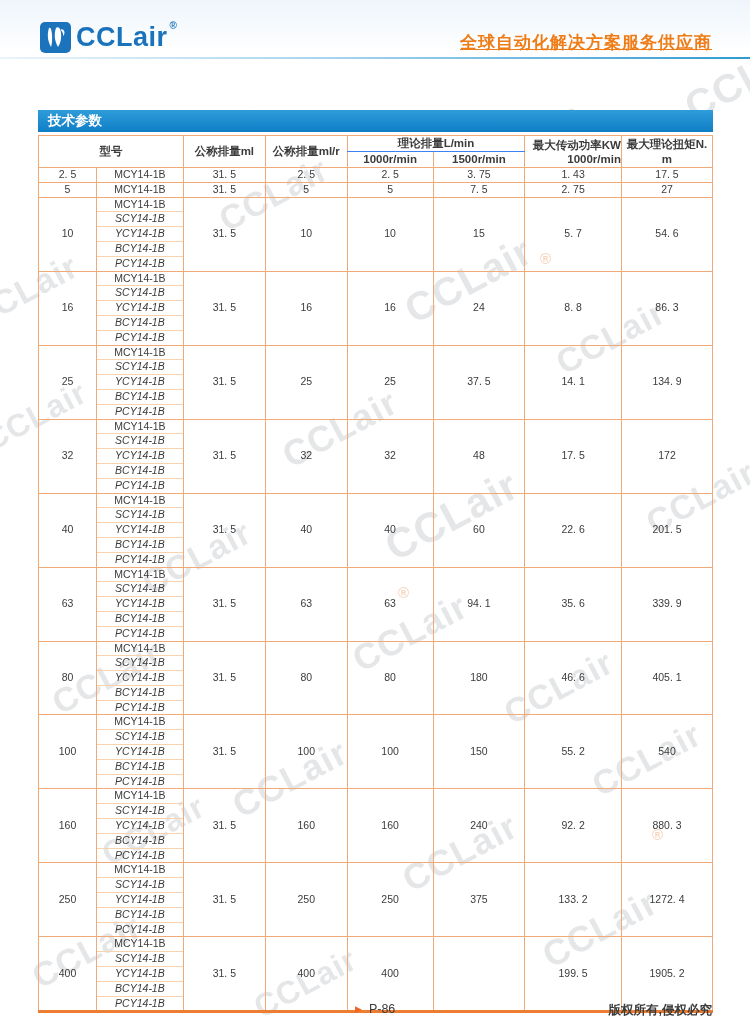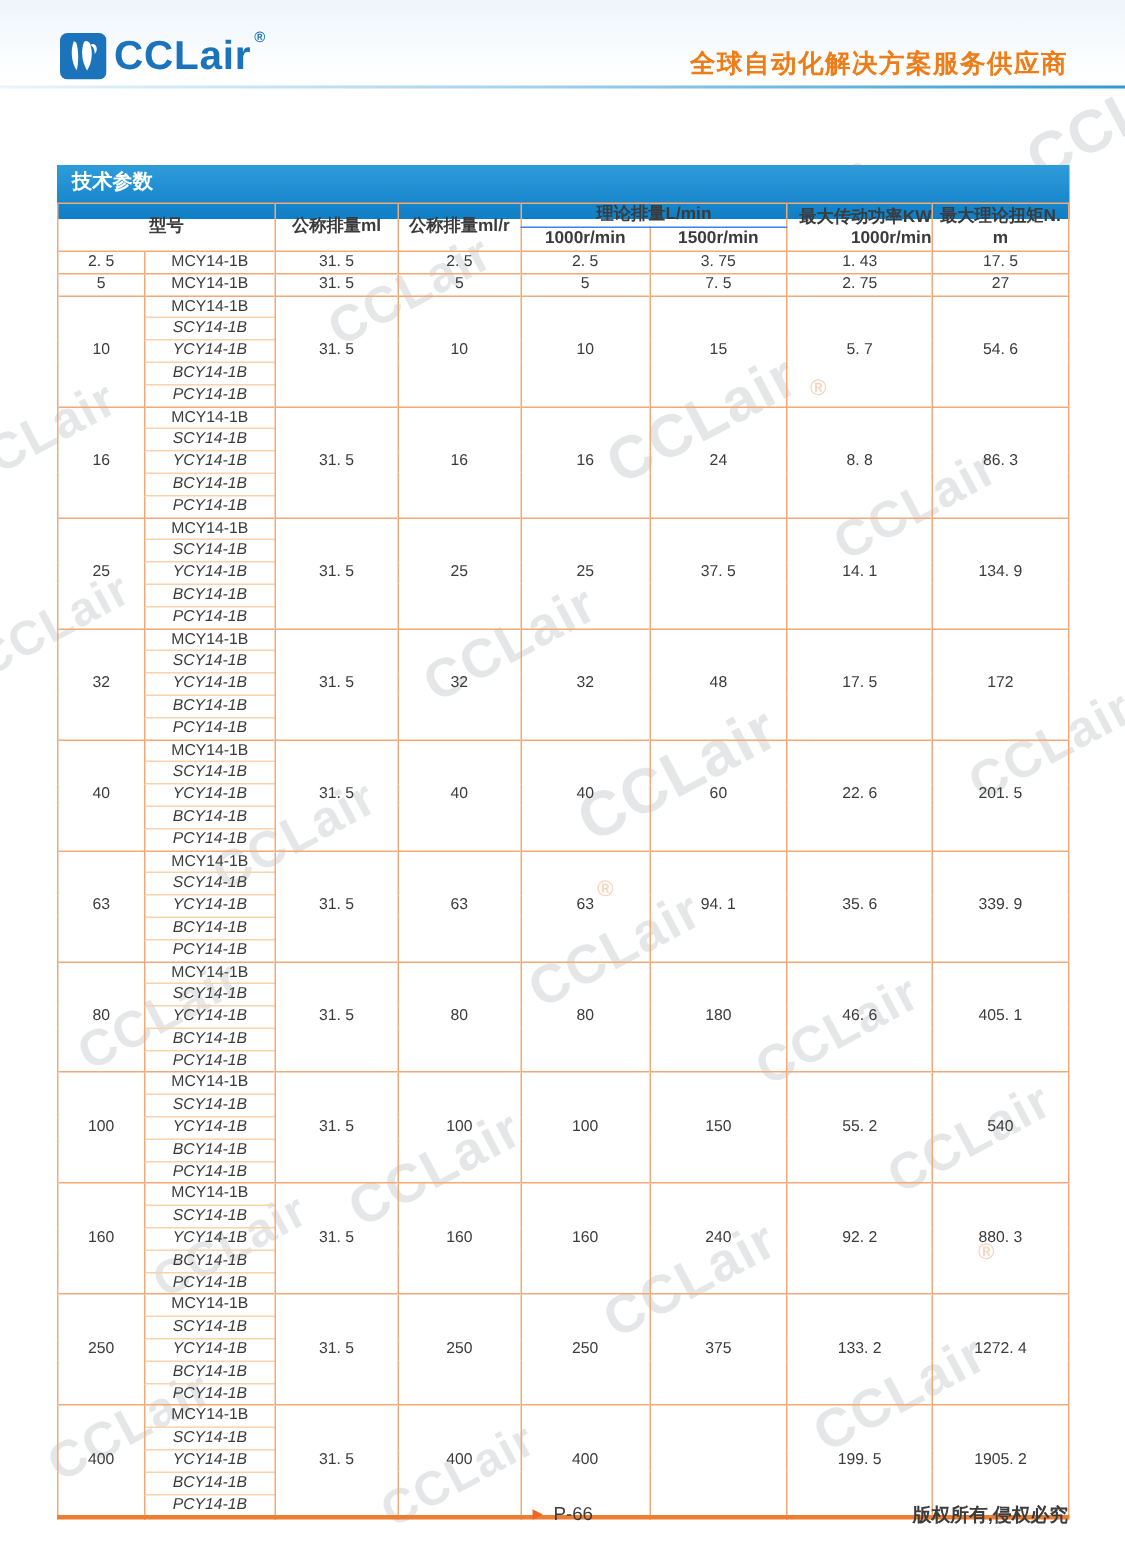--- a/index.html
+++ b/index.html
@@ -9,33 +9,33 @@
   
   .top-header{position:absolute;left:0;top:0;width:750px;height:57px;
               background:linear-gradient(180deg,#eef5fb 0%,#ffffff 90%);}
   .logo-wrap{position:absolute;left:40px;top:22px;display:flex;align-items:flex-start;}
   .logo-box{width:31px;height:31px;}
   .logo-text{font-size:27px;font-weight:bold;color:#1a73bb;letter-spacing:0.5px;
              line-height:31px;margin-left:5px;}
   .logo-reg{font-size:10px;color:#1a73bb;font-weight:bold;vertical-align:top;
             position:relative;top:-2px;left:2px;}
   .tagline{position:absolute;right:38px;top:31px;color:#ee7c17;font-weight:bold;
-           font-size:17px;letter-spacing:1px;}
+           font-size:17px;letter-spacing:1px;text-decoration:underline;}
   .blue-rule{position:absolute;left:0;top:57px;width:750px;height:2px;
              background:linear-gradient(90deg,#eaf4fb 0%,#a6d4ee 45%,#2f9ad2 100%);}
 
   
   .wm{position:absolute;transform:rotate(-28deg);font-weight:bold;
       color:rgba(176,182,188,0.34);letter-spacing:1px;pointer-events:none;z-index:0;
       white-space:nowrap;}
   .wmr{position:absolute;color:rgba(238,180,140,0.55);font-weight:bold;
        pointer-events:none;z-index:0;}
 
   
-  .banner{position:absolute;left:38px;top:110px;width:675px;height:36px;box-sizing:border-box;
+  .banner{position:absolute;left:38px;top:110px;width:675px;height:22px;box-sizing:border-box;
           background:linear-gradient(180deg,#2f9cda 0%,#0e7ec6 100%);
           color:#ffffff;font-weight:bold;font-size:13.5px;line-height:22px;
           padding-left:10px;z-index:1;}
 
   
   .spec-table{position:absolute;left:38px;top:135px;width:675px;z-index:1;
               border-collapse:collapse;table-layout:fixed;
               font-size:11px;color:#3b3b3b;}
   .spec-table th,.spec-table td{border-left:1px solid #f1a978;padding:0;text-align:center;
               background:transparent;overflow:hidden;}
@@ -392,17 +392,17 @@
           <td class="col-model-cell">BCY14-1B</td>
         </tr>
         <tr>
           <td class="col-model-cell">PCY14-1B</td>
         </tr>
       </tbody>
   </table>
 
   <div class="footer-page">
     <span class="tri-icon">▶</span>
-    <span>P-66</span>
+    <span>P-86</span>
   </div>
   <div class="footer-copy">版权所有,侵权必究</div>
 
 </div>
 
 </body></html>

